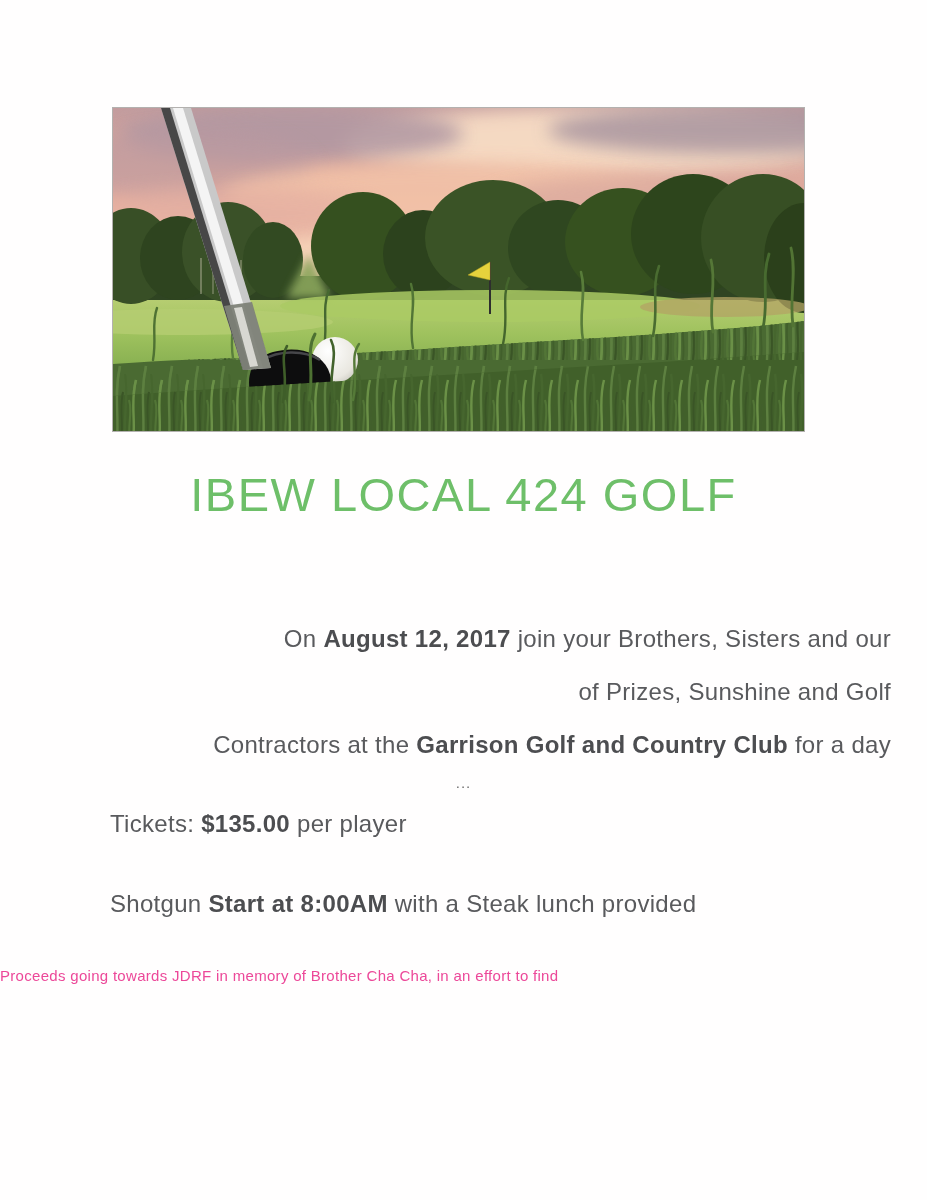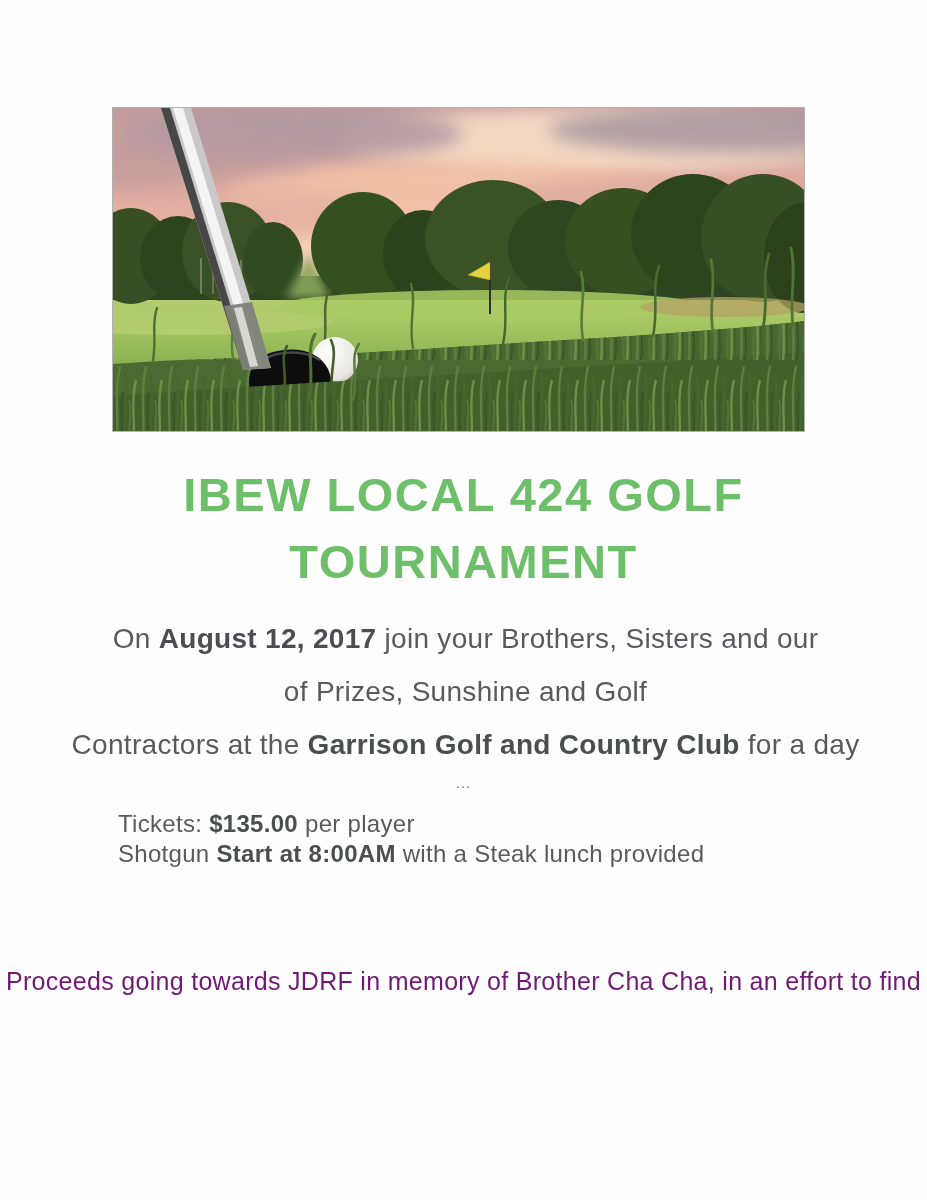--- a/index.html
+++ b/index.html
@@ -2,32 +2,32 @@
 <html><head>
 <meta charset="utf-8">
 <style>
   html,body{margin:0;padding:0;background:#ffffff;}
   .page{position:relative;width:927px;height:1200px;background:#fffefe;overflow:hidden;
         font-family:"Liberation Sans", sans-serif;}
   .photo{position:absolute;left:112px;top:107px;width:691px;height:323px;
          border:1px solid #b3b1af;}
   .photo svg{display:block;}
   .title{position:absolute;left:0;top:461px;width:100%;margin:0;text-align:center;
-         font-size:47px;font-weight:700;color:#6ebf69;line-height:67px;letter-spacing:1.5px;}
+         font-size:47px;font-weight:400;color:#6ebf69;line-height:67px;letter-spacing:1.5px;}
   .t-line{display:block;}
-  .intro{position:absolute;left:40px;right:36px;top:612px;margin:0;text-align:center;
-         font-size:28px;font-weight:400;color:#595a5d;line-height:53px;letter-spacing:0.3px;}
+  .intro{position:absolute;left:40px;right:36px;top:612px;margin:0;text-align:right;
+         font-size:24px;font-weight:400;color:#595a5d;line-height:53px;letter-spacing:0.3px;}
   .i-line{display:block;}
   .bseg{font-weight:700;color:#4c4d50;}
   .dots{position:absolute;left:0;top:774px;width:100%;text-align:center;
         font-size:15px;color:#6f6f6f;letter-spacing:1px;}
-  .detail{position:absolute;left:110px;font-size:24px;color:#595a5d;letter-spacing:0.3px;margin-left:8px;}
-  .d1{top:810px}.d2{top:840px}.d3{top:915px}
-  .footer-line{position:absolute;left:0;width:100%;text-align:center;
-        font-size:25px;color:#701a75;letter-spacing:0.3px;}
+  .detail{position:absolute;left:110px;font-size:24px;color:#595a5d;letter-spacing:0.3px;}
+  .d1{top:810px}.d2{top:890px}.d3{top:915px}
+  .footer-line{position:absolute;left:0;width:100%;
+        font-size:15px;color:#ec4899;letter-spacing:0.3px;}
   .f1{top:967px}.f2{top:1009px}
 </style>
 </head>
 <body>
 
 <div class="page">
 
   <div class="photo">
     <svg width="691" height="323" viewBox="0 0 691 323" aria-hidden="true">
       <defs>
@@ -152,21 +152,20 @@
           <path d="M196,292 C202,262 192,244 202,226" stroke="#4d7132" stroke-width="3"></path>
           <path d="M220,294 C214,266 226,248 218,232" stroke="#42622c" stroke-width="2.6"></path>
           <path d="M240,292 C246,268 236,250 246,236" stroke="#557a38" stroke-width="2.4"></path>
         </g>
       </g>
     </svg>
   </div>
 
   <h1 class="title">
       <span class="t-line">IBEW LOCAL 424 GOLF</span>
-      <span class="t-line">TOURNAMENT</span>
     </h1>
 
   <p class="intro">
       <span class="i-line"><span>On </span><span class="bseg">August 12, 2017</span><span> join your Brothers, Sisters and our</span></span>
       <span class="i-line">of Prizes, Sunshine and Golf</span>
       <span class="i-line"><span>Contractors at the </span><span class="bseg">Garrison Golf and Country Club</span><span> for a day</span></span>
     </p>
 
   <div class="dots">...</div>
 

